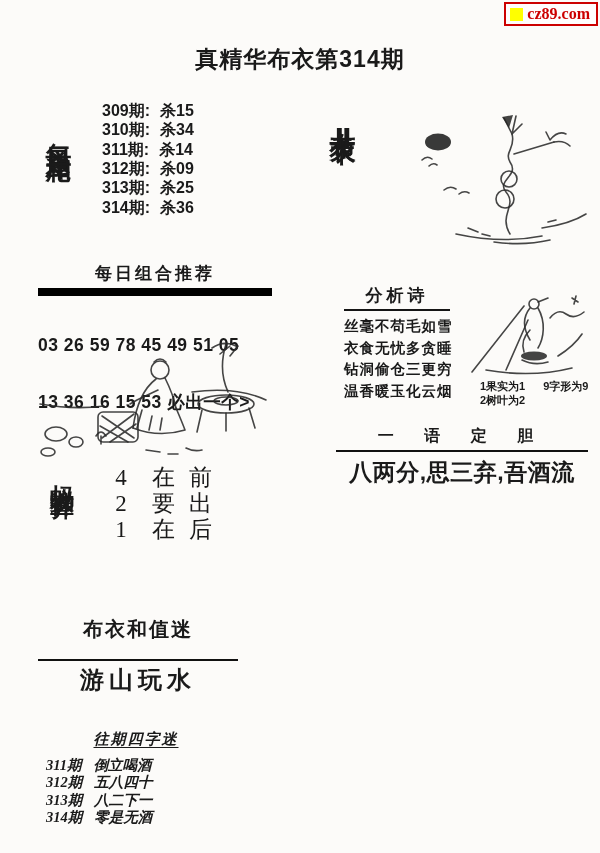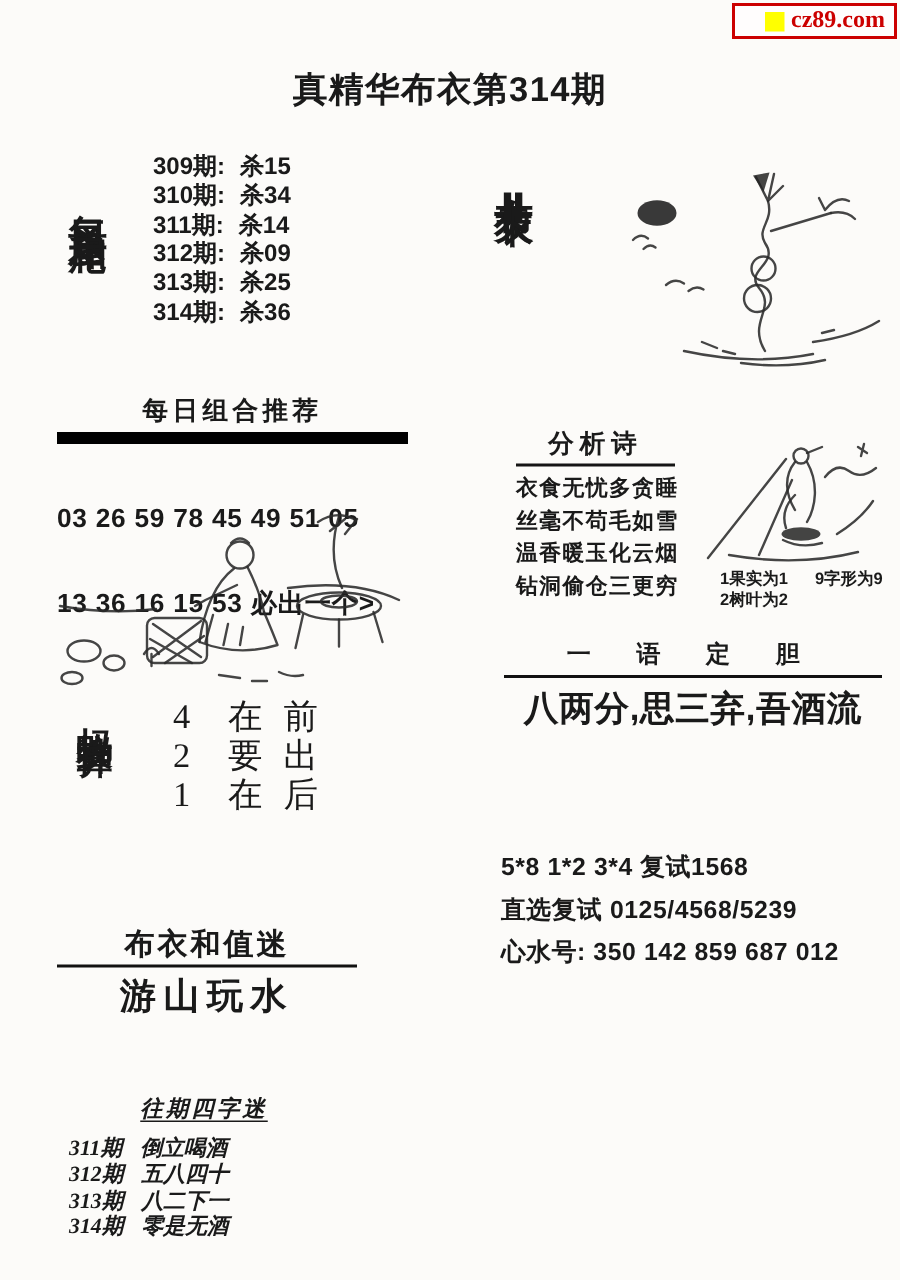--- a/index.html
+++ b/index.html
@@ -5,21 +5,21 @@
   html,body { margin:0; padding:0; background:#e8e8e8; }
   #page {
     position:relative; width:600px; height:853px; margin:0 auto;
     background:#fcfbf9; color:#1a1a1a; overflow:hidden;
     font-family:"Liberation Sans","DejaVu Sans",sans-serif;
   }
   
   .badge {
     position:absolute; top:2px; right:2px; height:18px;
     border:2px solid #cc0000; background:#fffdfd;
-    display:flex; align-items:center; gap:4px; padding:1px 6px 1px 20px;
+    display:flex; align-items:center; gap:4px; padding:1px 6px 1px 4px;
     text-decoration:none;
   }
   .badge .sq { width:13px; height:13px; background:#ffff00; }
   .badge .txt { font-family:"Liberation Serif","DejaVu Serif",serif; font-size:16px; font-weight:600; color:#cc0000; line-height:1; }
 
   .title {
     position:absolute; top:44px; left:0; width:100%; text-align:center;
     font-size:23px; font-weight:bold; letter-spacing:1px;
   }
 
@@ -61,21 +61,21 @@
   .ant-row .zh { letter-spacing:14px; font-family:"Liberation Sans","DejaVu Sans",sans-serif; }
 
   .one-phrase { position:absolute; left:336px; top:426px; width:252px; text-align:center; }
   .op-title { font-size:16px; font-weight:bold; letter-spacing:13px; padding-bottom:3px; border-bottom:2.5px solid #111; white-space:nowrap; }
   .op-phrase { margin-top:5px; font-size:23px; font-weight:700; letter-spacing:.5px; white-space:nowrap; }
   .op-sub { margin-top:21px; font-size:16px; font-weight:bold; letter-spacing:3px; }
 
   .picks { position:absolute; left:334px; top:564px; font-size:16.5px; font-weight:bold; line-height:28.5px; letter-spacing:.4px; white-space:nowrap; }
 
   .sum-riddle { position:absolute; left:38px; top:616px; width:200px; text-align:center; }
-  .sr-title { font-size:20px; font-weight:bold; letter-spacing:2px; padding-bottom:0; border-bottom:2.5px solid #111; }
+  .sr-title { font-size:20px; font-weight:bold; letter-spacing:2px; padding-bottom:16px; border-bottom:2.5px solid #111; }
   .sr-answer { margin-top:3px; font-size:24px; font-weight:600; letter-spacing:5px; }
 
   .past { position:absolute; left:46px; top:730px; width:180px; font-family:"Liberation Serif","DejaVu Serif",serif; font-style:italic; }
   .past-title { text-align:center; font-size:15px; font-weight:bold; letter-spacing:2px; text-decoration:underline; text-underline-offset:3px; }
   .past-items { margin-top:8px; font-size:14.5px; font-weight:bold; }
   .past-item { display:flex; gap:12px; height:17.3px; align-items:center; }
 </style>
 </head>
 <body>
 
@@ -161,24 +161,24 @@
       <ellipse class="sk" cx="42" cy="102" rx="7" ry="5"></ellipse>
       <ellipse class="sk" cx="14" cy="112" rx="7" ry="4"></ellipse>
       <path class="sk" d="M62,96 q5,-8 10,0 M67,96 v8"></path>
       <path class="sk" d="M112,110 l14,2 M134,114 l10,0 M152,108 q8,4 16,2"></path>
     </svg>
   </div>
 
   <div class="poem">
     <div class="poem-title">分析诗</div>
     <div class="poem-lines">
+      <div>丝毫不苟毛如雪</div>
       <div>衣食无忧多贪睡</div>
-      <div>丝毫不苟毛如雪</div>
+      <div>钻洞偷仓三更穷</div>
       <div>温香暖玉化云烟</div>
-      <div>钻洞偷仓三更穷</div>
     </div>
   </div>
 
   <div class="sketch" id="sketch-crane">
     <svg viewBox="0 0 138 88">
       <path class="sk" d="M22,82 L74,16"></path>
       <path class="sk" d="M56,80 L78,30"></path>
       <circle class="sk" cx="84" cy="14" r="5"></circle>
       <path class="sk" d="M88,12 l10,-4"></path>
       <path class="sk" d="M80,18 C72,28 74,40 80,50 M88,18 C96,32 94,48 88,58"></path>
@@ -215,25 +215,20 @@
         <span class="num">1</span>
         <span class="zh">在后</span>
       </div>
   </div>
 
   <div class="one-phrase">
     <div class="op-title">一 语 定 胆</div>
     <div class="op-phrase">八两分,思三弃,吾酒流</div>
   </div>
 
-  <div class="picks">
-    <div>5*8 1*2 3*4 复试1568</div>
-    <div>直选复试 0125/4568/5239</div>
-    <div>心水号: 350 142 859 687 012</div>
-  </div>
 
   <div class="sum-riddle">
     <div class="sr-title">布衣和值迷</div>
     <div class="sr-answer">游山玩水</div>
   </div>
 
   <div class="past">
     <div class="past-title">往期四字迷</div>
     <div class="past-items">
       <div class="past-item">

